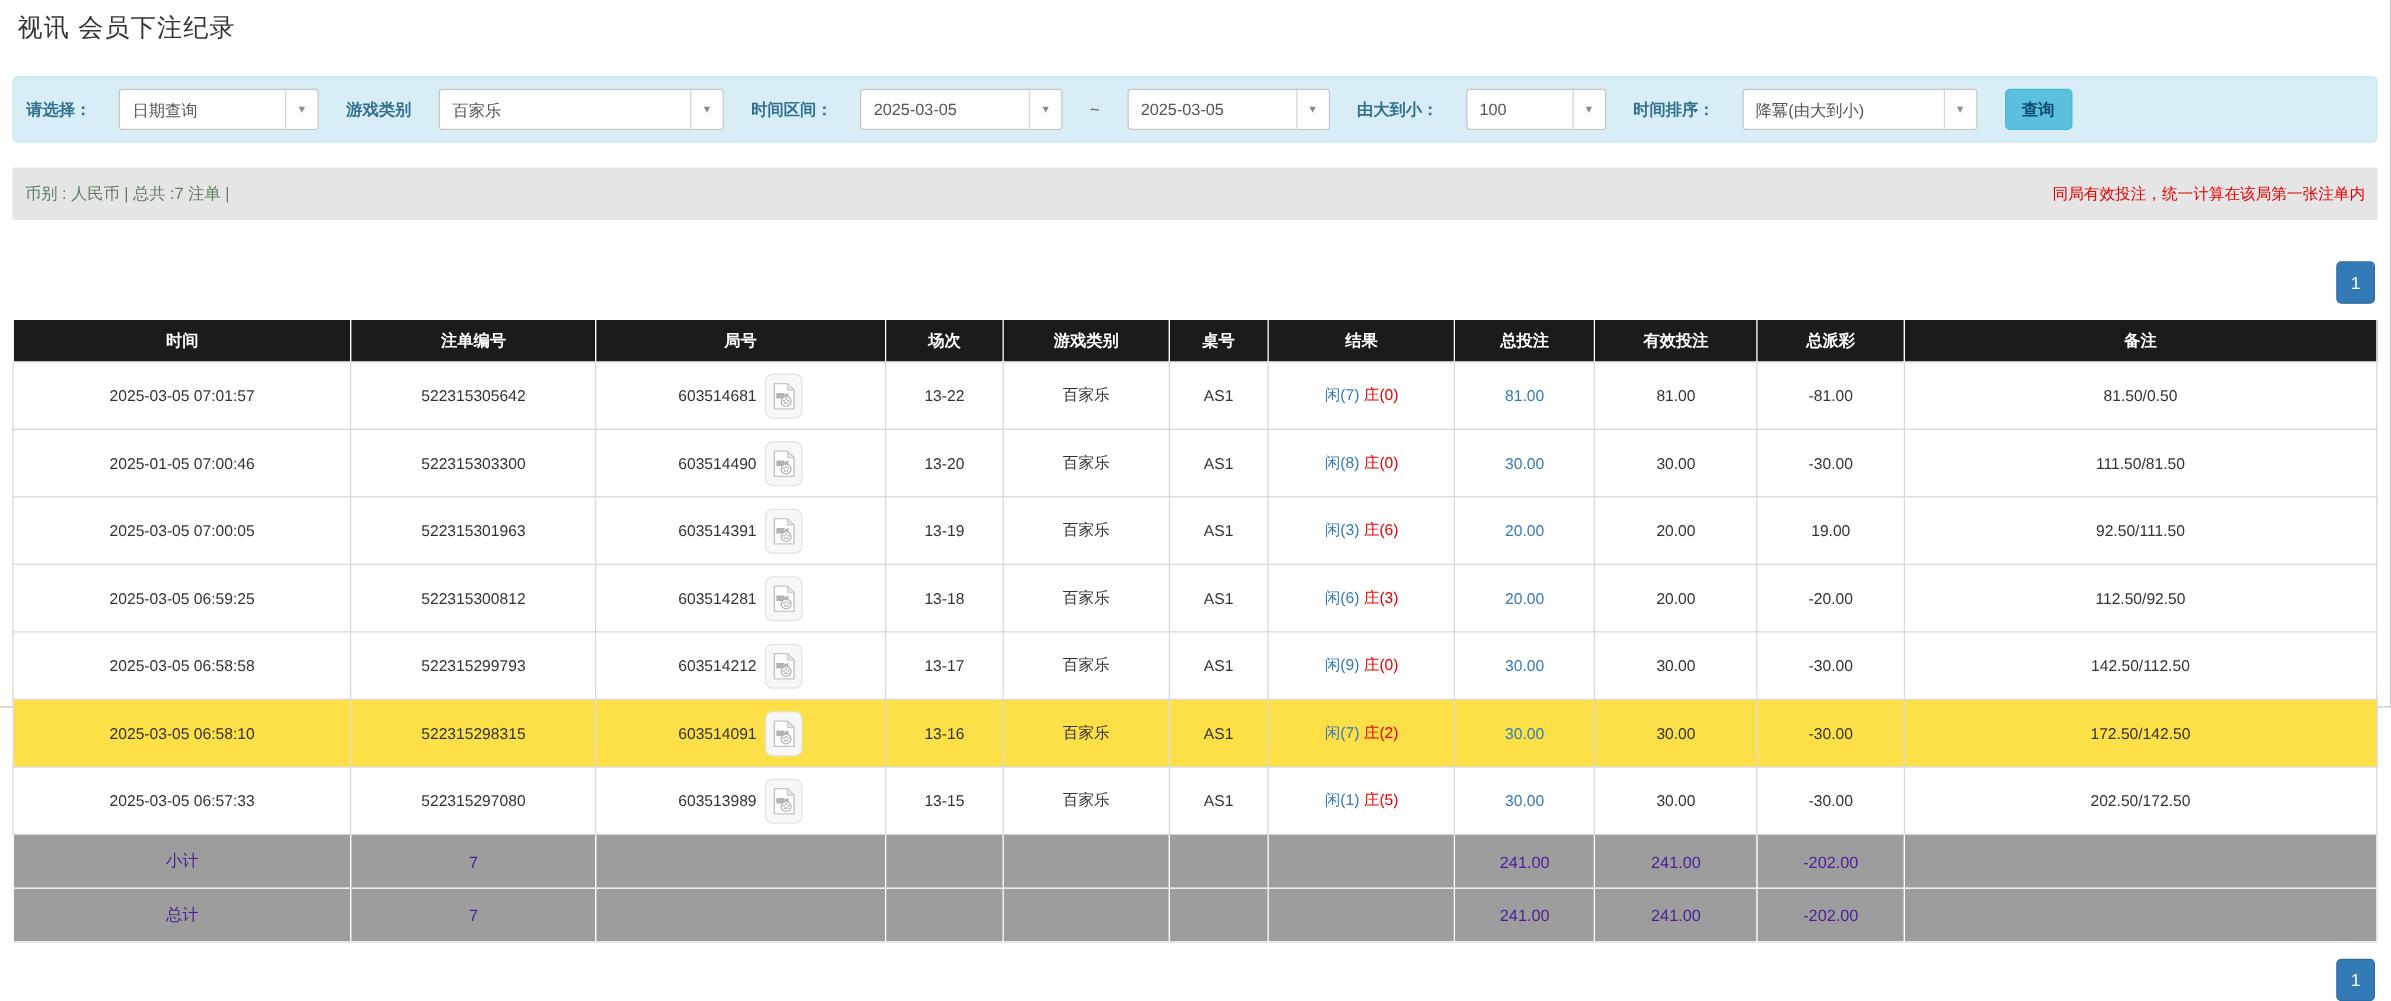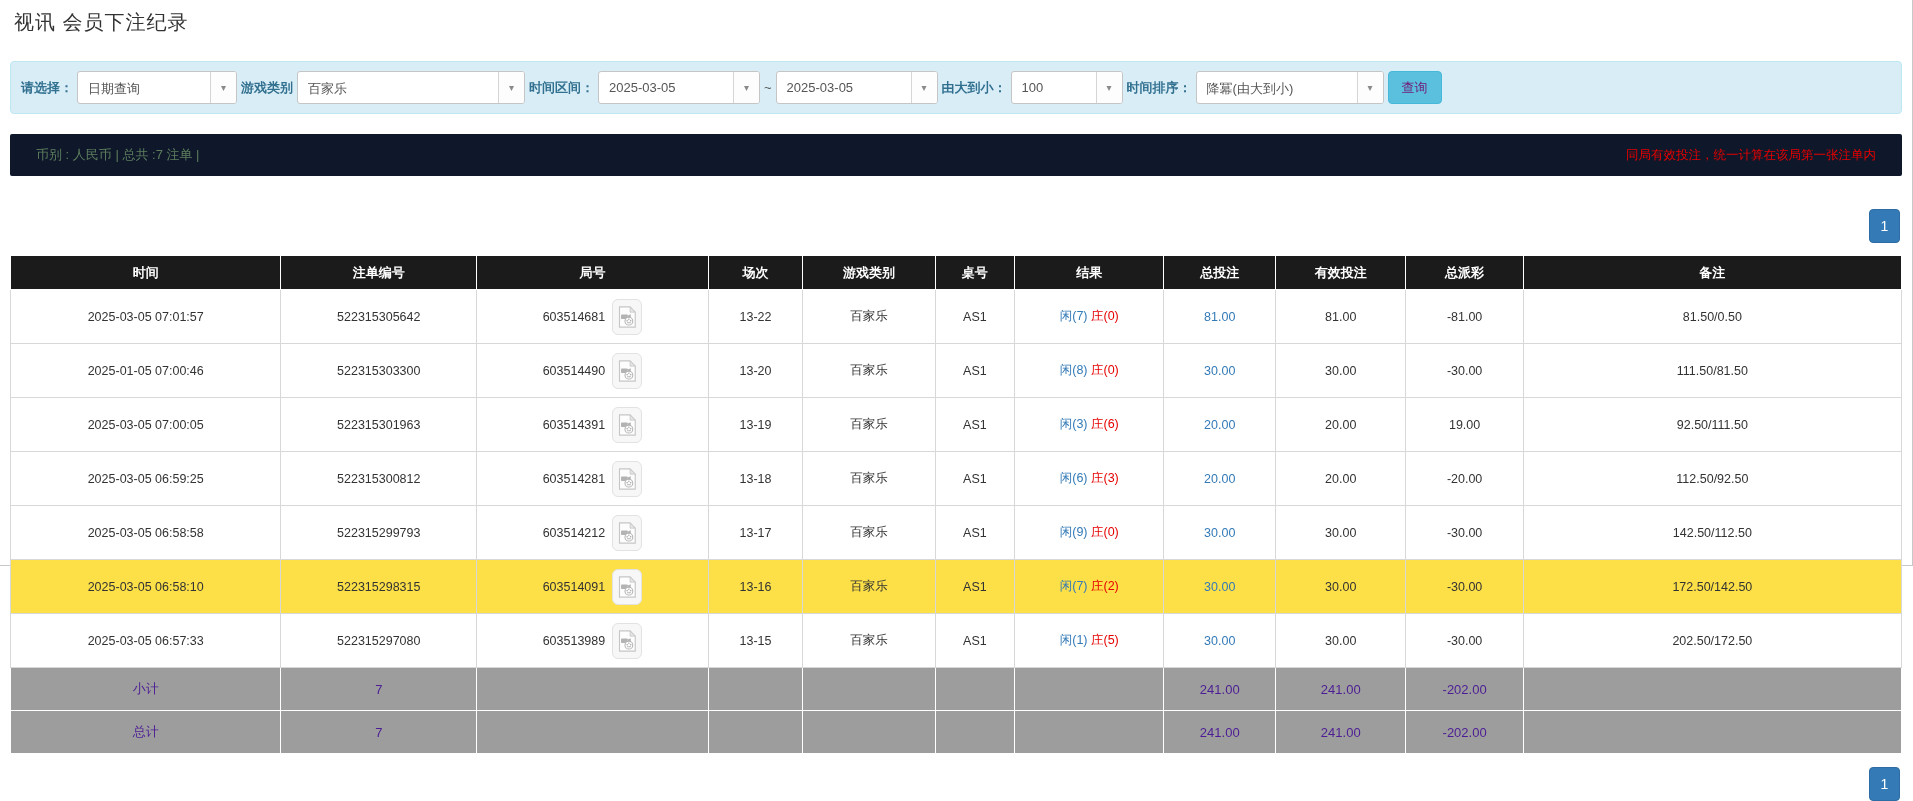--- a/index.html
+++ b/index.html
@@ -16,49 +16,49 @@
   
   .page-title {
     font-size: 20px; font-weight: 500; color:#333;
     padding: 9px 14px 0 14px; letter-spacing: 1px;
   }
   
   .filter-bar {
     margin: 25px 10px 0 10px;
     background: #d9edf7; border: 1px solid #bce8f1; border-radius: 4px;
     height: 53px; display: flex; align-items: center; padding: 0 10px;
-    gap: 4px; white-space: nowrap;
+    gap: 22px; white-space: nowrap;
   }
   .filter-label { font-size: 13px; font-weight: bold; color:#31708f; }
   .combo {
     display: flex; align-items: stretch; background:#fff;
     border: 1px solid #c5c5c5; border-radius: 3px; height: 33px; overflow: hidden;
   }
   .combo .combo-val { font-size: 13px; color:#555; padding: 8px 10px; flex: 1; overflow: hidden; }
   .combo .combo-arrow {
     width: 26px; border-left: 1px solid #d5d5d5; background:#fdfdfd;
     display: flex; align-items: center; justify-content: center;
     color:#8a8a8a; font-size: 10px;
   }
   .w-qtype { width: 160px; }
   .w-game  { width: 228px; }
   .w-date  { width: 162px; }
   .w-size  { width: 112px; }
   .w-sort  { width: 188px; }
   .tilde { color:#555; font-size: 13px; }
   .btn-search {
-    background:#5bc0de; border:1px solid #46b8da; color:#701a75;
+    background:#5bc0de; border:1px solid #46b8da; color:#0c4a6e;
     font-size: 13px; border-radius: 4px; padding: 8px 13px; height: 33px;
-    cursor: pointer; line-height: 1;
+    cursor: pointer; line-height: 1; font-weight: bold;
   }
   
   .summary-bar {
-    margin: 20px 10px 0 10px; background:#0f172a; border-radius: 2px;
+    margin: 20px 10px 0 10px; background:#e5e5e5; border-radius: 2px;
     height: 42px; display: flex; align-items: center; justify-content: space-between;
-    padding: 0 26px; font-size: 13px;
+    padding: 0 10px; font-size: 13px;
   }
   .summary-left { color:#5d7e5d; }
   .summary-right { color:#e60000; font-size: 12.5px; }
   
   .pager-row { display:flex; justify-content:flex-end; margin: 33px 12px 0 12px; }
   .pager-row.bottom { margin-top: 13px; }
   .page-btn {
     min-width: 31px; height: 34px; background:#337ab7; border:1px solid #2e6da4;
     color:#fff; font-size: 14px; border-radius: 4px; cursor: pointer;
     display:flex; align-items:center; justify-content:center; padding: 0 10px;

